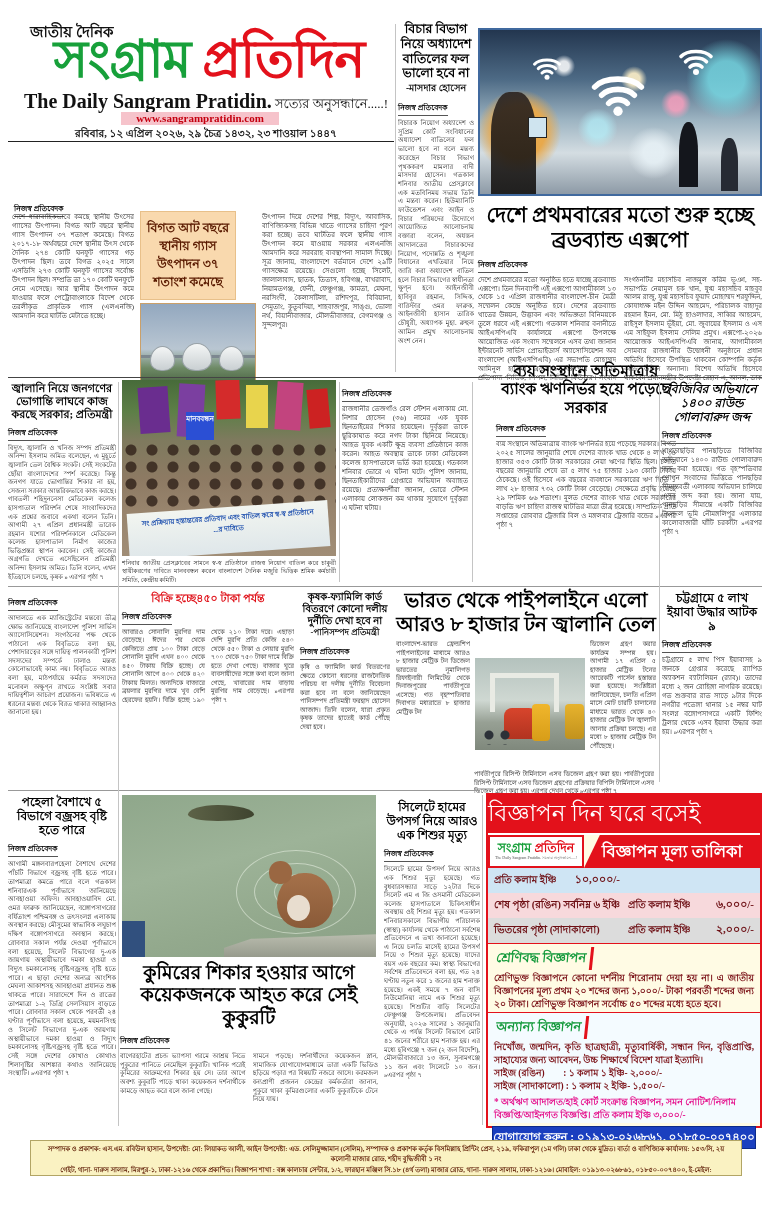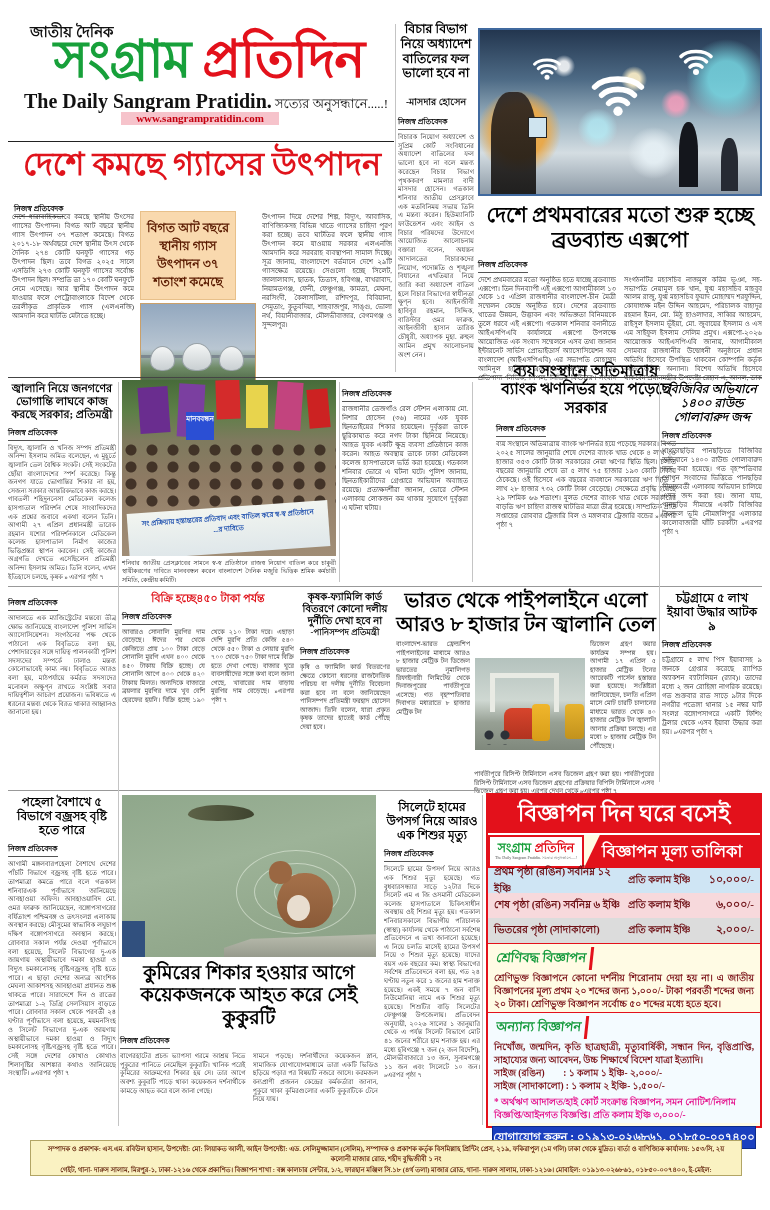--- a/index.html
+++ b/index.html
@@ -72,21 +72,21 @@
   .dog-head { position:absolute; right:33%; top:41%; width:9%; height:14%; background:#9a6742; border-radius:50% 50% 45% 45%; }
   .dog-chest { position:absolute; right:26%; top:62%; width:9%; height:16%; background:#e8ddcf; border-radius:50%; }
   .stone { position:absolute; left:40%; bottom:0; width:60%; height:14%; background:linear-gradient(180deg,#b9bcae,#979b8d); clip-path:polygon(0 60%, 18% 20%, 100% 0, 100% 100%, 0 100%); }
   .bluebit { position:absolute; left:0; bottom:0; width:9%; height:22%; background:#31507e; }
 
   
   .gas-box { background:#f9d9ae; border:1px solid #e8c08a; color:#5a1a00; font-weight:bold; font-size:12.5px; line-height:1.45; text-align:center; padding:7px 5px; }
 
   
   #adbox { border:2px solid #e3111b; background:#fffbe4; }
-  .ad-header { background:#e3111b; color:#fff; font-weight:bold; font-size:23px; text-align:center; line-height:38px; }
+  .ad-header { background:#e3111b; color:#fff; font-weight:normal; font-size:23px; line-height:38px; }
   .ad-logo-row { display:flex; height:35px; border-top:2px solid #fff; }
   .ad-logo { width:96px; background:#fff; border:2px solid #e3111b; padding:2px 3px 0 3px; text-align:center; line-height:1; }
   .ad-logo .g { color:#17a03a; font-weight:bold; font-size:12.5px; }
   .ad-logo .r { color:#e3111b; font-weight:bold; font-size:12.5px; }
   .ad-logo .tiny { display:block; font-size:4px; color:#555; margin-top:1px; white-space:nowrap; overflow:hidden; }
   .ad-ribbon { flex:1; background:#e3111b; clip-path:polygon(9% 0, 100% 0, 100% 100%, 0 100%);
     color:#fff; font-weight:bold; font-size:16.5px; text-align:center; line-height:33px; }
   .price-row { display:flex; align-items:center; height:25px; padding:0 6px; color:#6d0f14; font-weight:bold; }
   .price-row .item { flex:1; font-size:10.3px; }
   .price-row .unit { width:74px; font-size:10px; }
@@ -108,25 +108,26 @@
 <div id="page">
 
   <div class="abs" style="left:30px; top:20px; font-size:15px; font-weight:bold;">জাতীয় দৈনিক</div>
   <div class="abs" id="title-line" style="left:26px; top:33px; width:366px; text-align:center;">
     <span style="color:#17a03a;">সংগ্রাম</span><span style="color:#e3111b;"> প্রতিদিন</span>
   </div>
   <div class="abs" style="left:16px; top:90px; width:380px; text-align:center; white-space:nowrap;">
     <span style="font-size:20px; font-weight:bold;">The Daily Sangram Pratidin.</span><span style="font-size:13px; font-weight:normal;"> সত্যের অনুসন্ধানে.....!</span>
   </div>
   <div class="abs" id="website-strip" style="left:121px; top:112px; width:158px; height:13px;">www.sangrampratidin.com</div>
+  <div class="abs" style="left:16px; top:126px; width:380px; text-align:center; font-size:10.5px; font-weight:bold;">রবিবার, ১২ এপ্রিল ২০২৬, ২৯ চৈত্র ১৪৩২, ২৩ শাওয়াল ১৪৪৭</div>
   <div class="hrule" style="left:8px; top:141px; width:386px; border-top:1.5px solid #222;"></div>
 
   <div class="abs" style="left:398px; top:22px; width:76px; height:352px;">
     <div class="hl" style="font-size:12.5px;">বিচার বিভাগ নিয়ে অধ্যাদেশ বাতিলের ফল ভালো হবে না</div>
-    <div class="byline" style="font-size:9.5px; margin-top:14px;">-মাসদার হোসেন</div>
+    <div class="byline" style="font-size:9.5px; margin-top:0;">-মাসদার হোসেন</div>
     <span class="reporter">নিজস্ব প্রতিবেদক</span>
     <div class="body-txt" style="height:250px; font-size:6.6px;">বিচারক নিয়োগ অধ্যাদেশ ও সুপ্রিম কোর্ট সংবিধানের অধ্যাদেশ বাতিলের ফল ভালো হবে না বলে মন্তব্য করেছেন বিচার বিভাগ পৃথককরণ মামলার বাদী মাসদার হোসেন। গতকাল শনিবার জাতীয় প্রেসক্লাবে এক মতবিনিময় সভায় তিনি এ মন্তব্য করেন। হিউম্যানিটি ফাউন্ডেশন এবং আইন ও বিচার পরিষদের উদ্যোগে আয়োজিত আলোচনায় বক্তারা বলেন, অধস্তন আদালতের বিচারকদের নিয়োগ, পদোন্নতি ও শৃঙ্খলা বিধানের এখতিয়ার নিয়ে জারি করা অধ্যাদেশ বাতিল হলে বিচার বিভাগের স্বাধীনতা ক্ষুণ্ন হবে। আইনজীবী হাবিবুর রহমান, সিদ্দিক, বারিস্টার ওমর ফারুক, আইনজীবী হাসান তারিক চৌধুরী, অধ্যাপক মুহা. রুহুল আমিন প্রমুখ আলোচনায় অংশ নেন।</div>
   </div>
 
   <div class="photo mall" style="left:478px; top:28px; width:284px; height:168px;">
     <div class="mall-figure"></div>
     <div class="mall-phone"></div>
     <div class="mall-walker"></div>
     <div class="mall-walker2"></div>
     <svg class="wifi" style="left:18%; top:14%; width:34px; height:30px;" viewBox="0 0 24 24">
@@ -151,21 +152,20 @@
 
   <div class="abs" style="left:478px; top:203px; width:284px; height:172px;">
     <div class="hl" style="font-size:21px;">দেশে প্রথমবারের মতো শুরু হচ্ছে ব্রডব্যান্ড এক্সপো</div>
     <span class="reporter">নিজস্ব প্রতিবেদক</span>
     <div style="display:flex; gap:8px;">
       <div class="body-txt" style="width:138px; height:108px;">দেশে প্রথমবারের মতো অনুষ্ঠিত হতে যাচ্ছে ব্রডব্যান্ড এক্সপো। তিন দিনব্যাপী এই এক্সপো আগামীকাল ১৩ থেকে ১৫ এপ্রিল রাজধানীর বাংলাদেশ-চীন মৈত্রী সম্মেলন কেন্দ্রে অনুষ্ঠিত হবে। দেশের ব্রডব্যান্ড খাতের উন্নয়ন, উদ্ভাবন এবং অভিজ্ঞতা বিনিময়কে তুলে ধরবে এই এক্সপো। গতকাল শনিবার বনানীতে আইএসপিএবি কার্যালয়ে এক্সপো উপলক্ষে আয়োজিত এক সংবাদ সম্মেলনে এসব তথ্য জানান ইন্টারনেট সার্ভিস প্রোভাইডার্স অ্যাসোসিয়েশন অব বাংলাদেশ (আইএসপিএবি) এর সভাপতি মোহাম্মদ আমিনুল হাকিম। ব্রডব্যান্ড এক্সপোর এবারের প্রতিপাদ্য 'নির্ভিক, পিপল, নির্ভিক ফিউচার'। সংবাদ সম্মেলনে আরও উপস্থিত ছিলেন</div>
       <div class="body-txt" style="width:138px; height:108px;">সংগঠনটির মহাসচিব নাজমুল করিম ভূঞা, সহ-সভাপতি নেয়ামুল হক খান, যুগ্ম মহাসচিব মাহবুব আলম রাজু, যুগ্ম মহাসচিব ফুয়াদ মোহাম্মদ শরফুদ্দিন, কোষাধ্যক্ষ মইন উদ্দিন আহমেদ, পরিচালক বাহাদুর রহমান ইমন, মো. মিঠু হাওলাদার, সাব্বির আহমেদ, রাইসুল ইসলাম ভূঁইয়া, মো. জুবায়ের ইসলাম ও এস এম সাইফুল ইসলাম সেলিম প্রমুখ। এক্সপো-২০২৬ আয়োজক আইএসপিএবি জানায়, আগামীকাল সোমবার রাজধানীর উদ্বোধনী অনুষ্ঠানে প্রধান অতিথি হিসেবে উপস্থিত থাকবেন কোম্পানি কর্তৃক কাইদ উদ্দিন অন্যান্য। বিশেষ অতিথি হিসেবে থাকবেন প্রধানমন্ত্রীর উপদেষ্টা রেহান এ, আনল, ডাক ও টেলিযোগাযোগ শনি আবদুন নাসের খান, টেলিযোগাযোগ নিয়ন্ত্রক সংস্থা বিটিআরসির চেয়ারম্যান মেজর জেনারেল (অব) এমদাদ উল »এরপর পৃষ্ঠা ৭</div>
     </div>
   </div>
 
-  <div class="abs hl red-hl" style="left:12px; top:146px; width:380px; font-size:32px;">দেশে কমছে গ্যাসের উৎপাদন</div>
   <div class="abs" style="left:14px; top:197px;">
     <span class="reporter">নিজস্ব প্রতিবেদক</span>
   </div>
   <div class="abs body-txt" style="left:12px; top:213px; width:122px; height:160px;">দেশে ধারাবাহিকভাবে কমছে স্থানীয় উৎসের গ্যাসের উৎপাদন। বিগত আট বছরে স্থানীয় গ্যাস উৎপাদন ৩৭ শতাংশ কমেছে। বিগত ২০১৭-১৮ অর্থবছরে দেশে স্থানীয় উৎস থেকে দৈনিক ২৭৪ কোটি ঘনফুট গ্যাসের গড় উৎপাদন ছিল। তবে বিগত ২০২৫ সালে এসডিসি ২৭৩ কোটি ঘনফুট গ্যাসের সর্বোচ্চ উৎপাদন ছিল। সম্প্রতি তা ১৭০ কোটি ঘনফুটে নেমে এসেছে। আর স্থানীয় উৎপাদন কমে যাওয়ার ফলে পেট্রোবাংলাকে বিদেশ থেকে তরলীকৃত প্রাকৃতিক গ্যাস (এলএনজি) আমদানি করে ঘাটতি মেটাতে হচ্ছে।</div>
   <div class="abs" style="left:140px; top:211px; width:96px;">
     <div class="gas-box">বিগত আট বছরে স্থানীয় গ্যাস উৎপাদন ৩৭ শতাংশ কমেছে</div>
     <div class="photo industry" style="position:relative; width:116px; height:84px; margin-top:3px;">
       <div class="ind-pipes"></div>
       <div class="tank" style="left:8%; width:22%; height:30%;"></div>
       <div class="tank" style="left:36%; width:26%; height:34%;"></div>
@@ -292,21 +292,20 @@
   <div class="abs" id="adbox" style="left:486px; top:793px; width:276px; height:335px;">
     <div class="ad-header">বিজ্ঞাপন দিন ঘরে বসেই</div>
     <div class="ad-logo-row">
       <div class="ad-logo">
         <span class="g">সংগ্রাম</span><span class="r"> প্রতিদিন</span>
         <span class="tiny">The Daily Sangram Pratidin. সত্যের অনুসন্ধানে.....!</span>
       </div>
       <div class="ad-ribbon">বিজ্ঞাপন মূল্য তালিকা</div>
     </div>
     <div class="price-row" style="background:#cfe5f4;">
-      <span class="item">প্রথম পৃষ্ঠা (রঙিন) সর্বনিম্ন ১২ ইঞ্চি</span>
       <span class="unit">প্রতি কলাম ইঞ্চি</span>
       <span class="amt">১০,০০০/-</span>
     </div>
     <div class="price-row" style="background:#f7d9dc;">
       <span class="item">শেষ পৃষ্ঠা (রঙিন) সর্বনিম্ন ৬ ইঞ্চি</span>
       <span class="unit">প্রতি কলাম ইঞ্চি</span>
       <span class="amt">৬,০০০/-</span>
     </div>
     <div class="price-row" style="background:#dcdcdc;">
       <span class="item">ভিতরের পৃষ্ঠা (সাদাকালো)</span>

